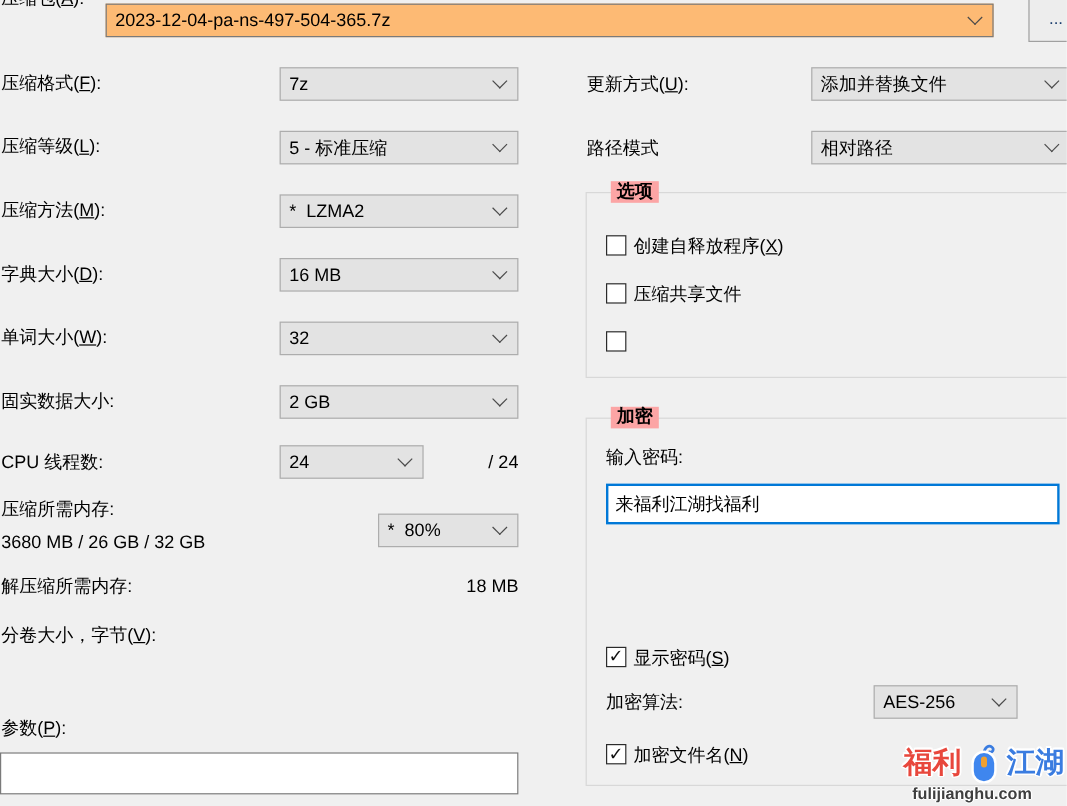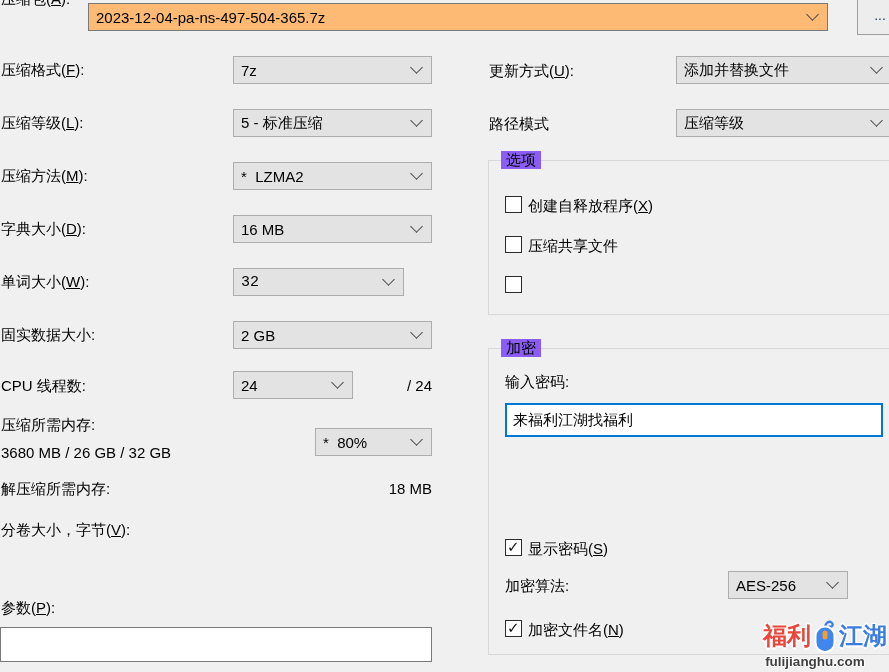--- a/index.html
+++ b/index.html
@@ -15,37 +15,37 @@
   
   .combo{position:absolute;height:28px;background:#fdba74;border:1px solid #7a7a7a;
       box-sizing:border-box;display:flex;align-items:center;padding:0 26px 0 7px;}
   .chev{position:absolute;right:10px;top:50%;width:8px;height:8px;margin-top:-7px;
       border-right:1.5px solid #4a4a4a;border-bottom:1.5px solid #4a4a4a;
       transform:rotate(45deg);}
   .plain{position:absolute;white-space:nowrap;line-height:18px;}
   .ralign{text-align:right;}
   
   .group{position:absolute;border:1px solid #d8d8d8;box-sizing:border-box;}
-  .group-title{position:absolute;top:-10px;left:12px;background:#8b5cf6;padding:0 5px;line-height:18px;}
+  .group-title{position:absolute;top:-10px;left:20px;background:#fca5a5;padding:0 5px;line-height:18px;font-weight:bold;}
   
   .cb{position:absolute;width:17px;height:17px;background:#fff;border:1px solid #2b2b2b;
       box-sizing:border-box;cursor:default;}
   .cb.checked::after{content:"✓";position:absolute;left:1px;top:-2px;font-size:15px;font-weight:bold;color:#111;}
   .cb-lbl{position:absolute;white-space:nowrap;line-height:18px;}
   .cb-lbl u{text-decoration:underline;}
   
   .tinput{position:absolute;box-sizing:border-box;background:#fff;border:1px solid #7a7a7a;
       font-family:inherit;font-size:15px;color:#000;padding:0 6px;outline:none;}
   .pw{border:2px solid #0078d7;}
   
   .btn{position:absolute;background:#ededed;border:1px solid #a0a0a0;box-sizing:border-box;
       display:flex;align-items:center;justify-content:center;font-size:14px;color:#1a3d6e;cursor:default;}
   
   .wm{position:absolute;right:2px;bottom:3px;text-align:center;pointer-events:none;}
-  .wm-row{display:flex;align-items:center;gap:2px;margin-left:20px;}
+  .wm-row{display:flex;align-items:center;gap:7px;margin-left:20px;}
   .wm-word{font-size:24px;font-weight:bold;line-height:28px;
       text-shadow:-1.5px 0 #fff,1.5px 0 #fff,0 -1.5px #fff,0 1.5px #fff,
                   -1px -1px #fff,1px 1px #fff,-1px 1px #fff,1px -1px #fff;}
   .wm-domain{font-size:13.5px;font-weight:bold;margin-top:1px;
       text-shadow:-1px 0 #fff,1px 0 #fff,0 -1px #fff,0 1px #fff;}
 </style>
 </head>
 <body>
 
 <div id="app">
@@ -89,21 +89,21 @@
     <span>字典大小(</span><u>D</u><span>):</span>
   </div>
   <div class="dd" style="left:233px;top:215px;width:199px;">
     <span class="txt">16 MB</span>
     <span class="chev"></span>
   </div>
 
   <div class="lbl" style="top:273px;">
     <span>单词大小(</span><u>W</u><span>):</span>
   </div>
-  <div class="dd" style="left:233px;top:268px;width:171px;font-family:Liberation Mono, monospace;">
+  <div class="dd" style="left:233px;top:268px;width:199px;">
     <span class="txt">32</span>
     <span class="chev"></span>
   </div>
 
   <div class="lbl" style="top:326px;">
     <span>固实数据大小:</span>
   </div>
   <div class="dd" style="left:233px;top:321px;width:199px;">
     <span class="txt">2 GB</span>
     <span class="chev"></span>
@@ -140,21 +140,21 @@
   <div class="plain" style="left:489px;top:62px;">
     <span>更新方式(</span><u>U</u><span>):</span>
   </div>
   <div class="dd" style="left:676px;top:56px;width:221px;">
     <span class="txt">添加并替换文件</span>
     <span class="chev" style="right:15px;"></span>
   </div>
 
   <div class="plain" style="left:489px;top:115px;">路径模式</div>
   <div class="dd" style="left:676px;top:109px;width:221px;">
-    <span class="txt">压缩等级</span>
+    <span class="txt">相对路径</span>
     <span class="chev" style="right:15px;"></span>
   </div>
 
   <div class="group" style="left:488px;top:160px;width:420px;height:155px;">
     <span class="group-title">选项</span>
   </div>
   <div class="cb" style="left:505px;top:196px;"></div>
   <div class="cb-lbl" style="left:528px;top:197px;">
     <span>创建自释放程序(</span><u>X</u><span>)</span>
   </div>

